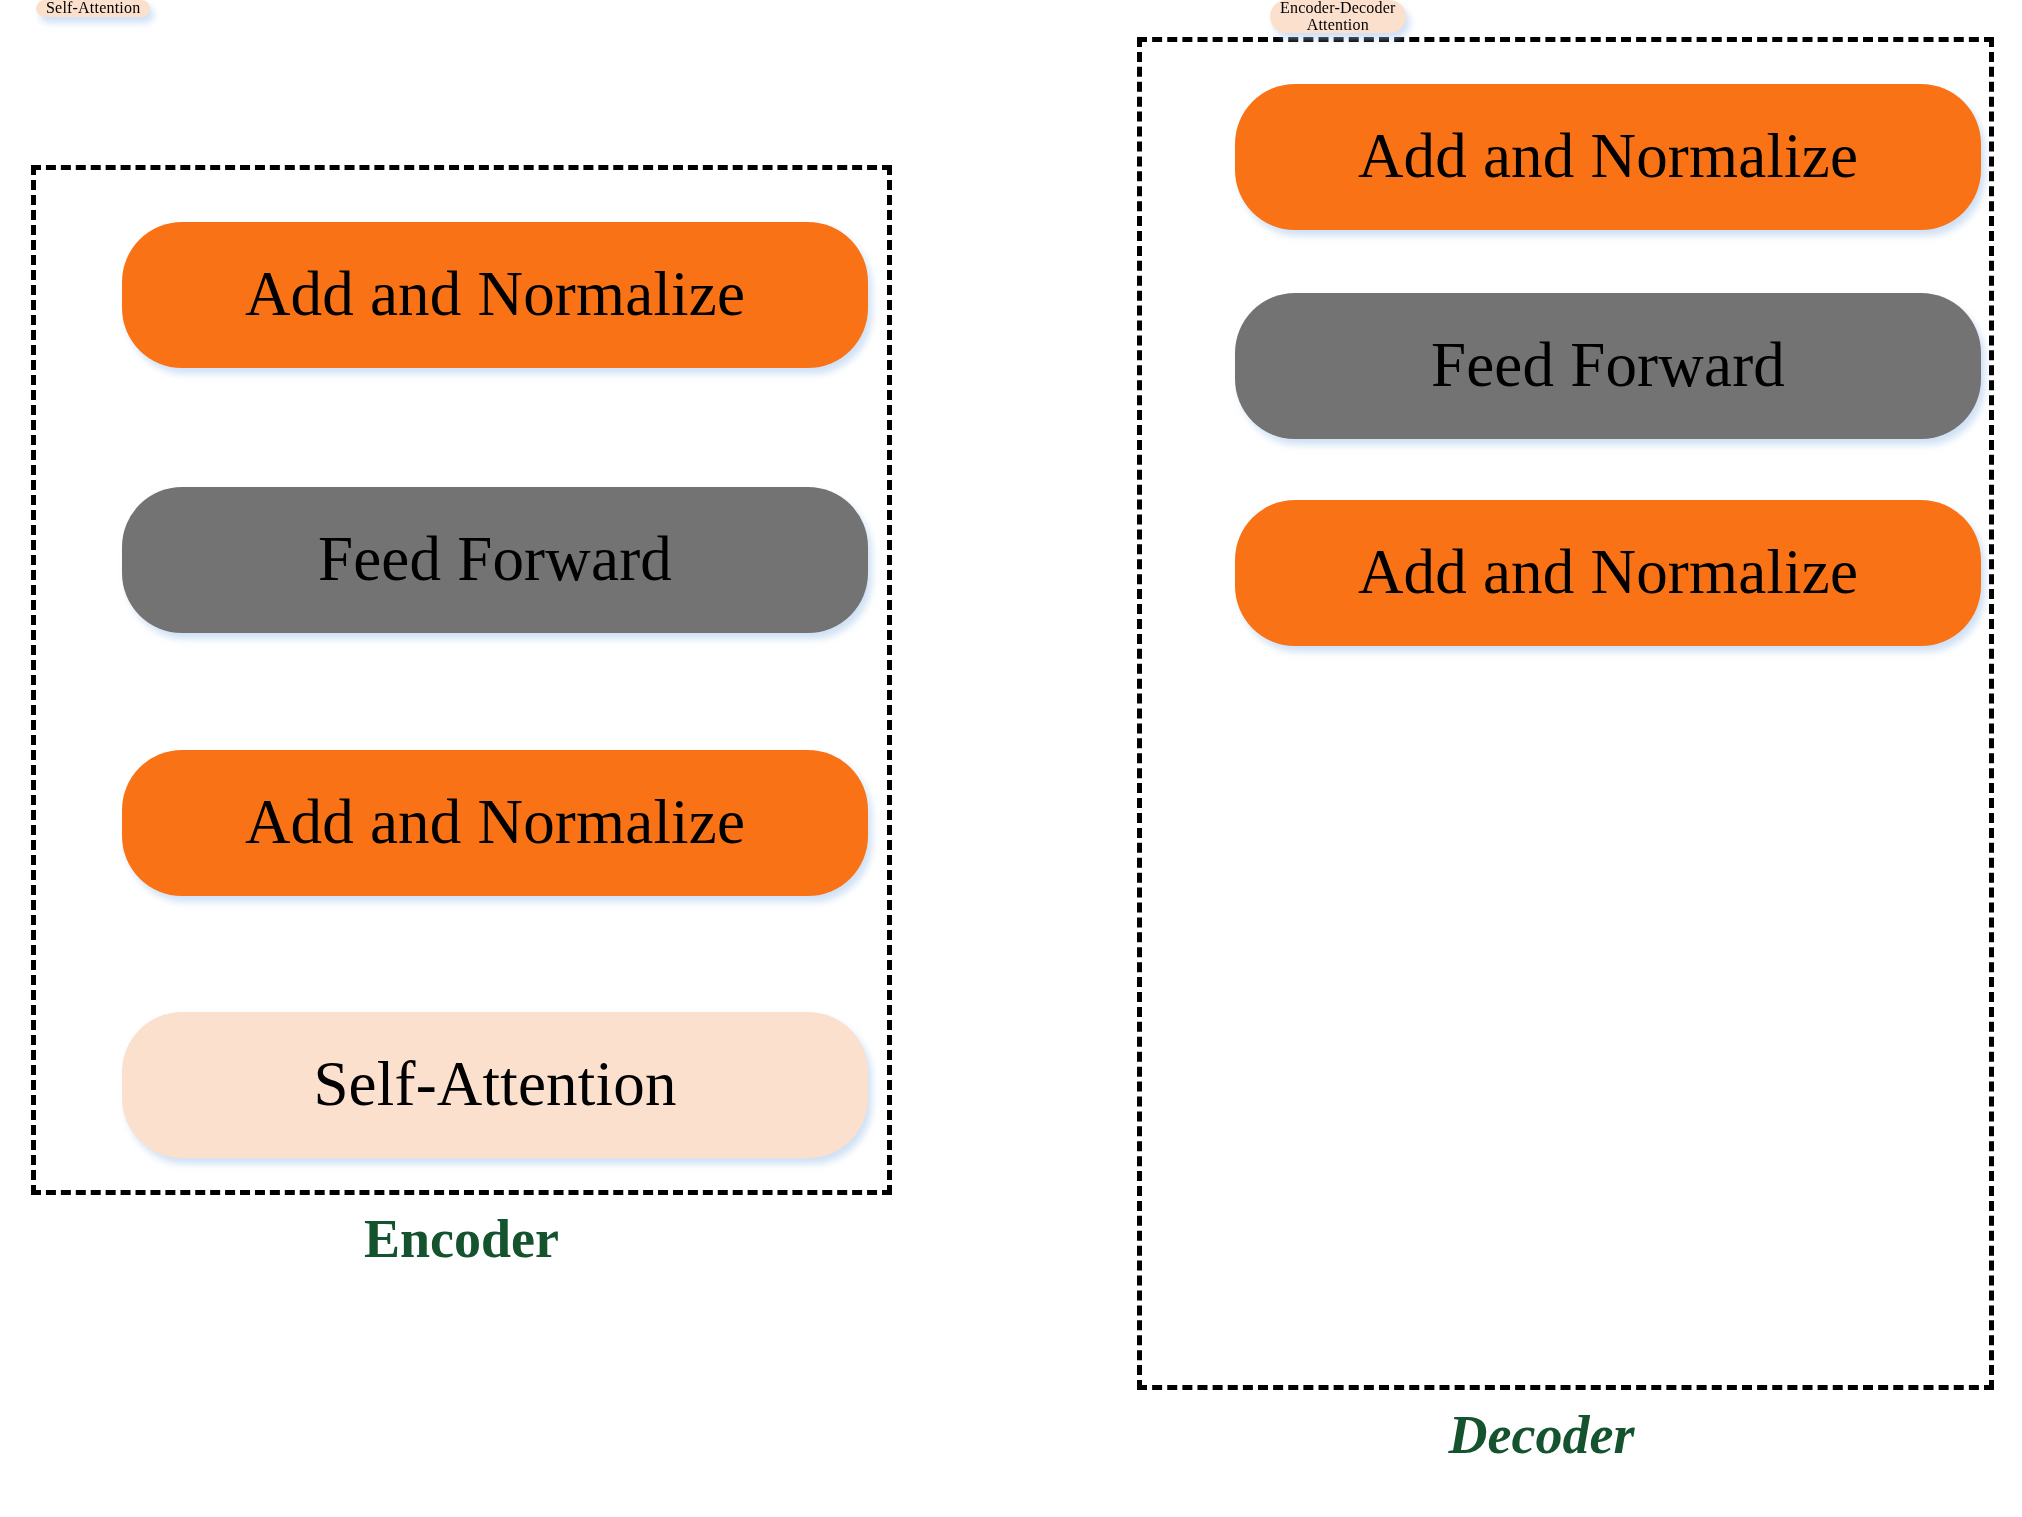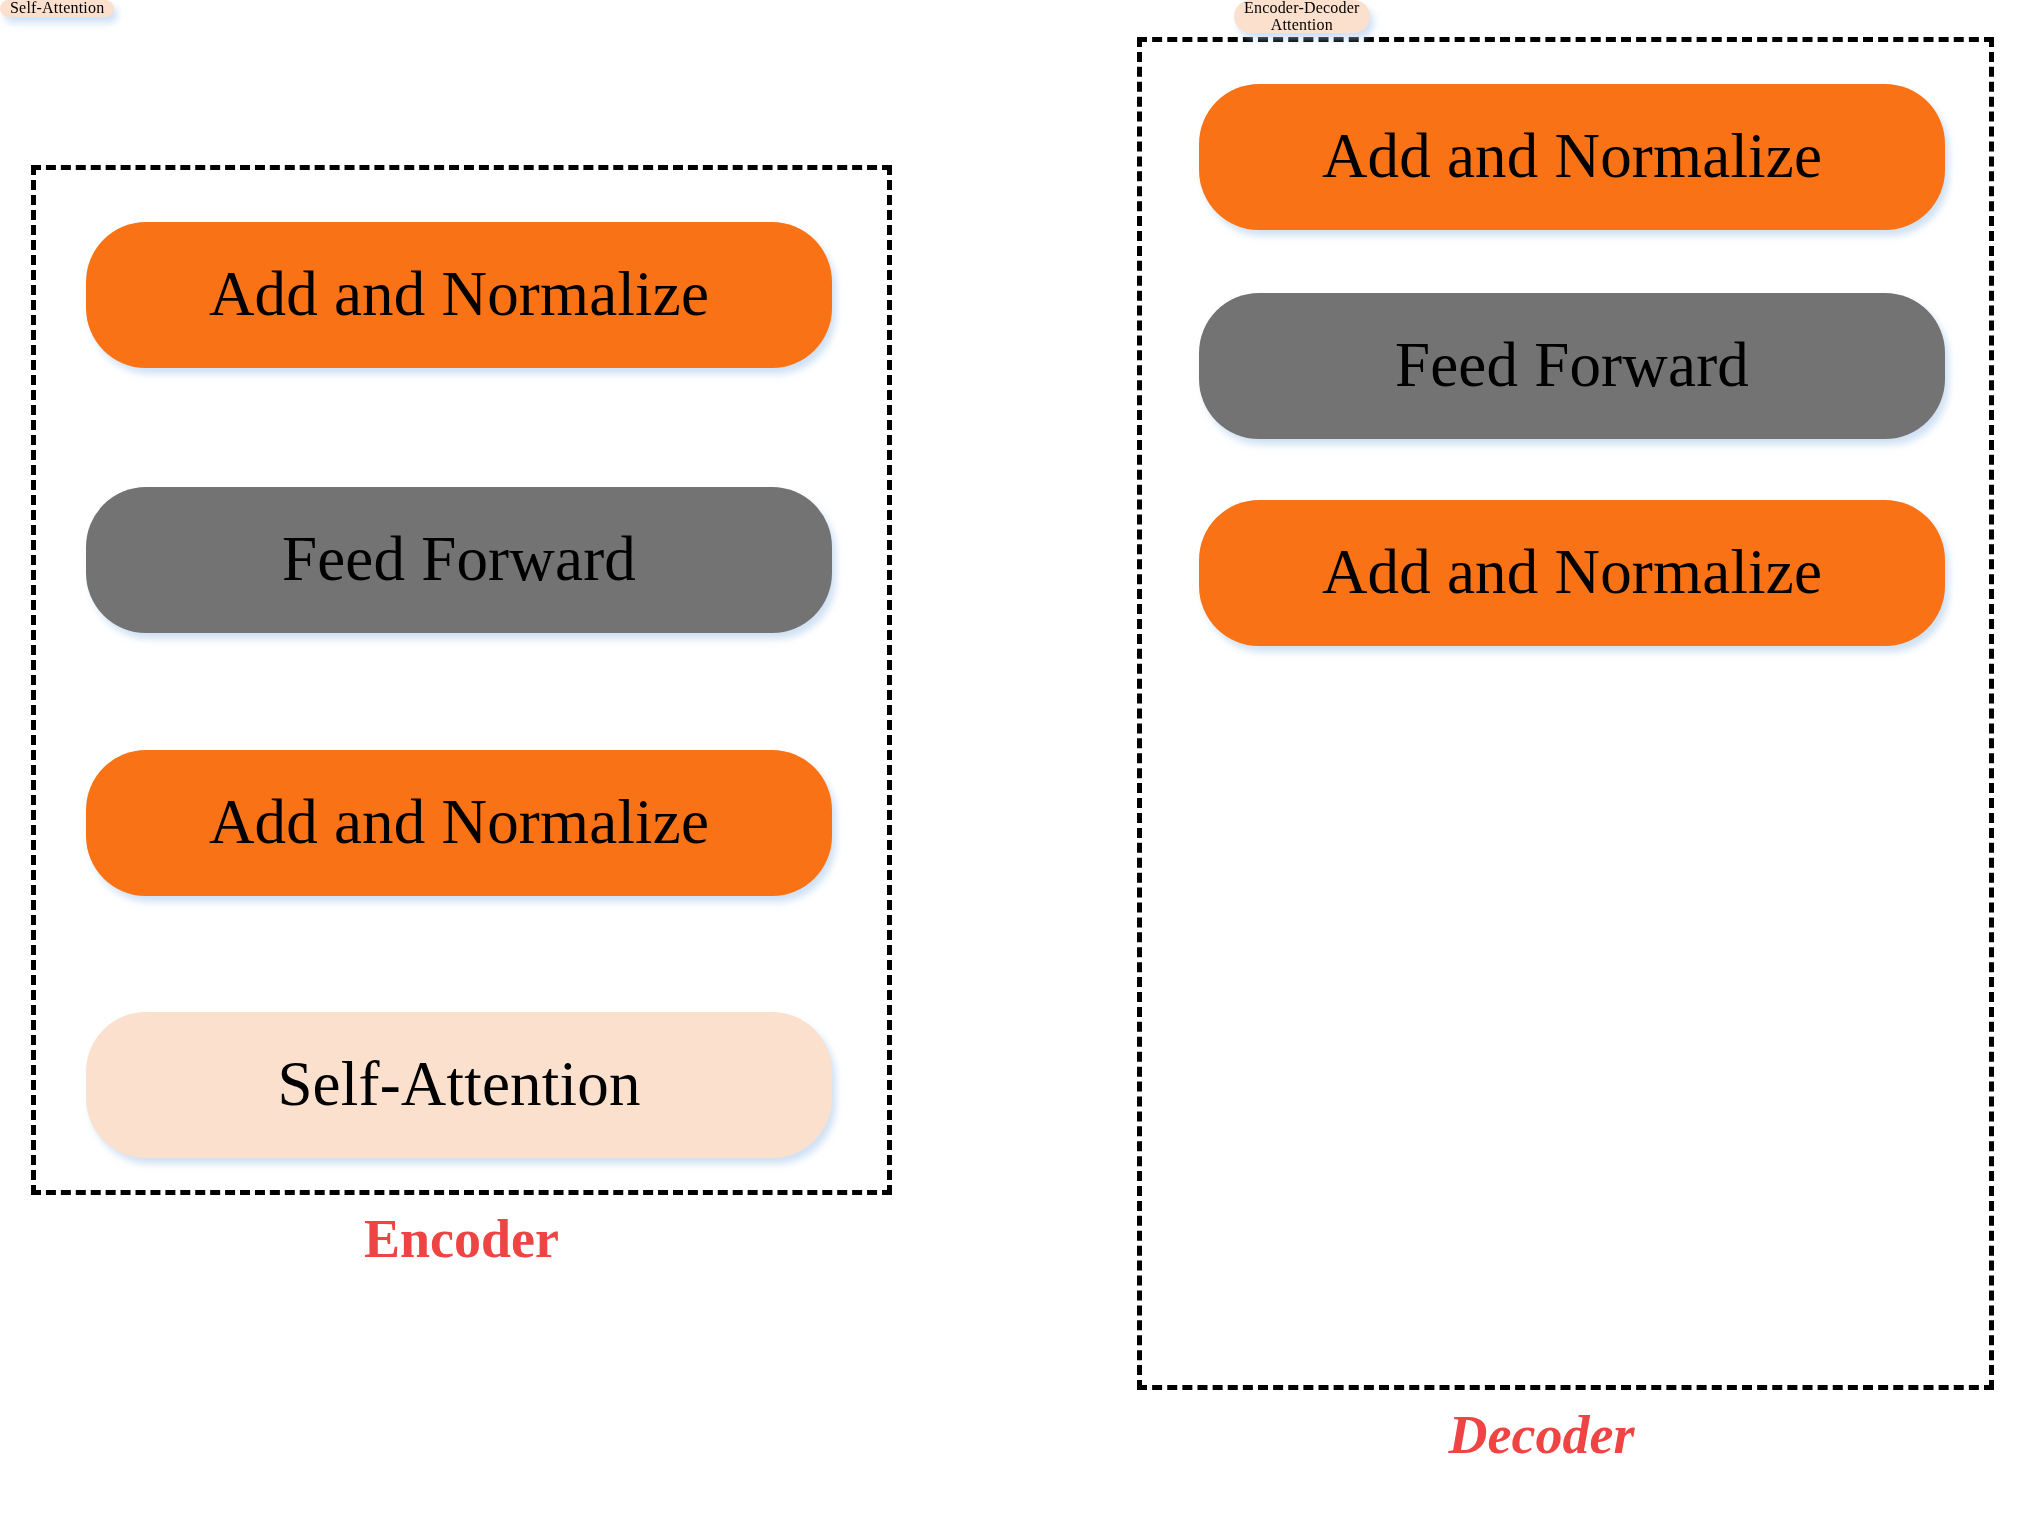--- a/index.html
+++ b/index.html
@@ -43,21 +43,21 @@
     top: 37px;
     width: 857px;
     height: 1353px;
   }
 
   
   .group-caption {
     position: absolute;
     text-align: center;
     font-weight: bold;
-    color: #ef4444;
+    color: #14532d;
     white-space: nowrap;
     line-height: 1;
   }
 
   #encoder-caption {
     left: 31px;
     top: 1212px;
     width: 861px;
     font-size: 54px;
   }
@@ -76,20 +76,21 @@
     box-sizing: border-box;
     display: flex;
     align-items: center;
     justify-content: center;
     text-align: center;
     color: #000000;
     border-radius: 60px;
     box-shadow: 4px 6px 7px rgba(170, 200, 235, 0.55);
     line-height: 1.04;
     letter-spacing: 0.2px;
+    margin-left: 36px;
   }
 
   .pill-label {
     display: block;
     width: 100%;
     padding: 0 10px;
     box-sizing: border-box;
   }
 
   .pill.green  { background: #f97316; }

